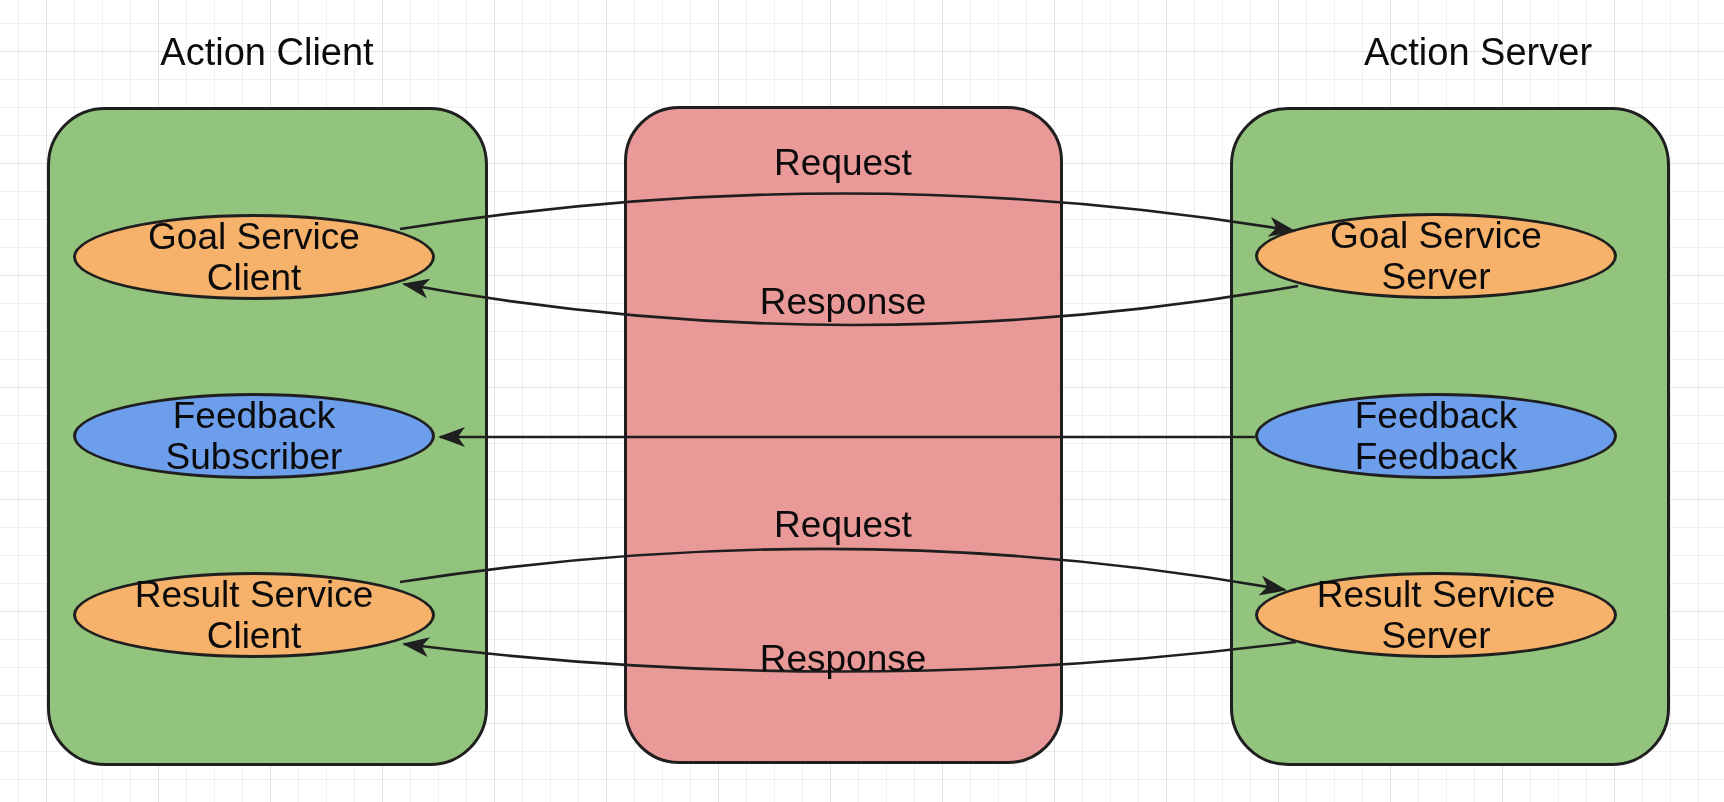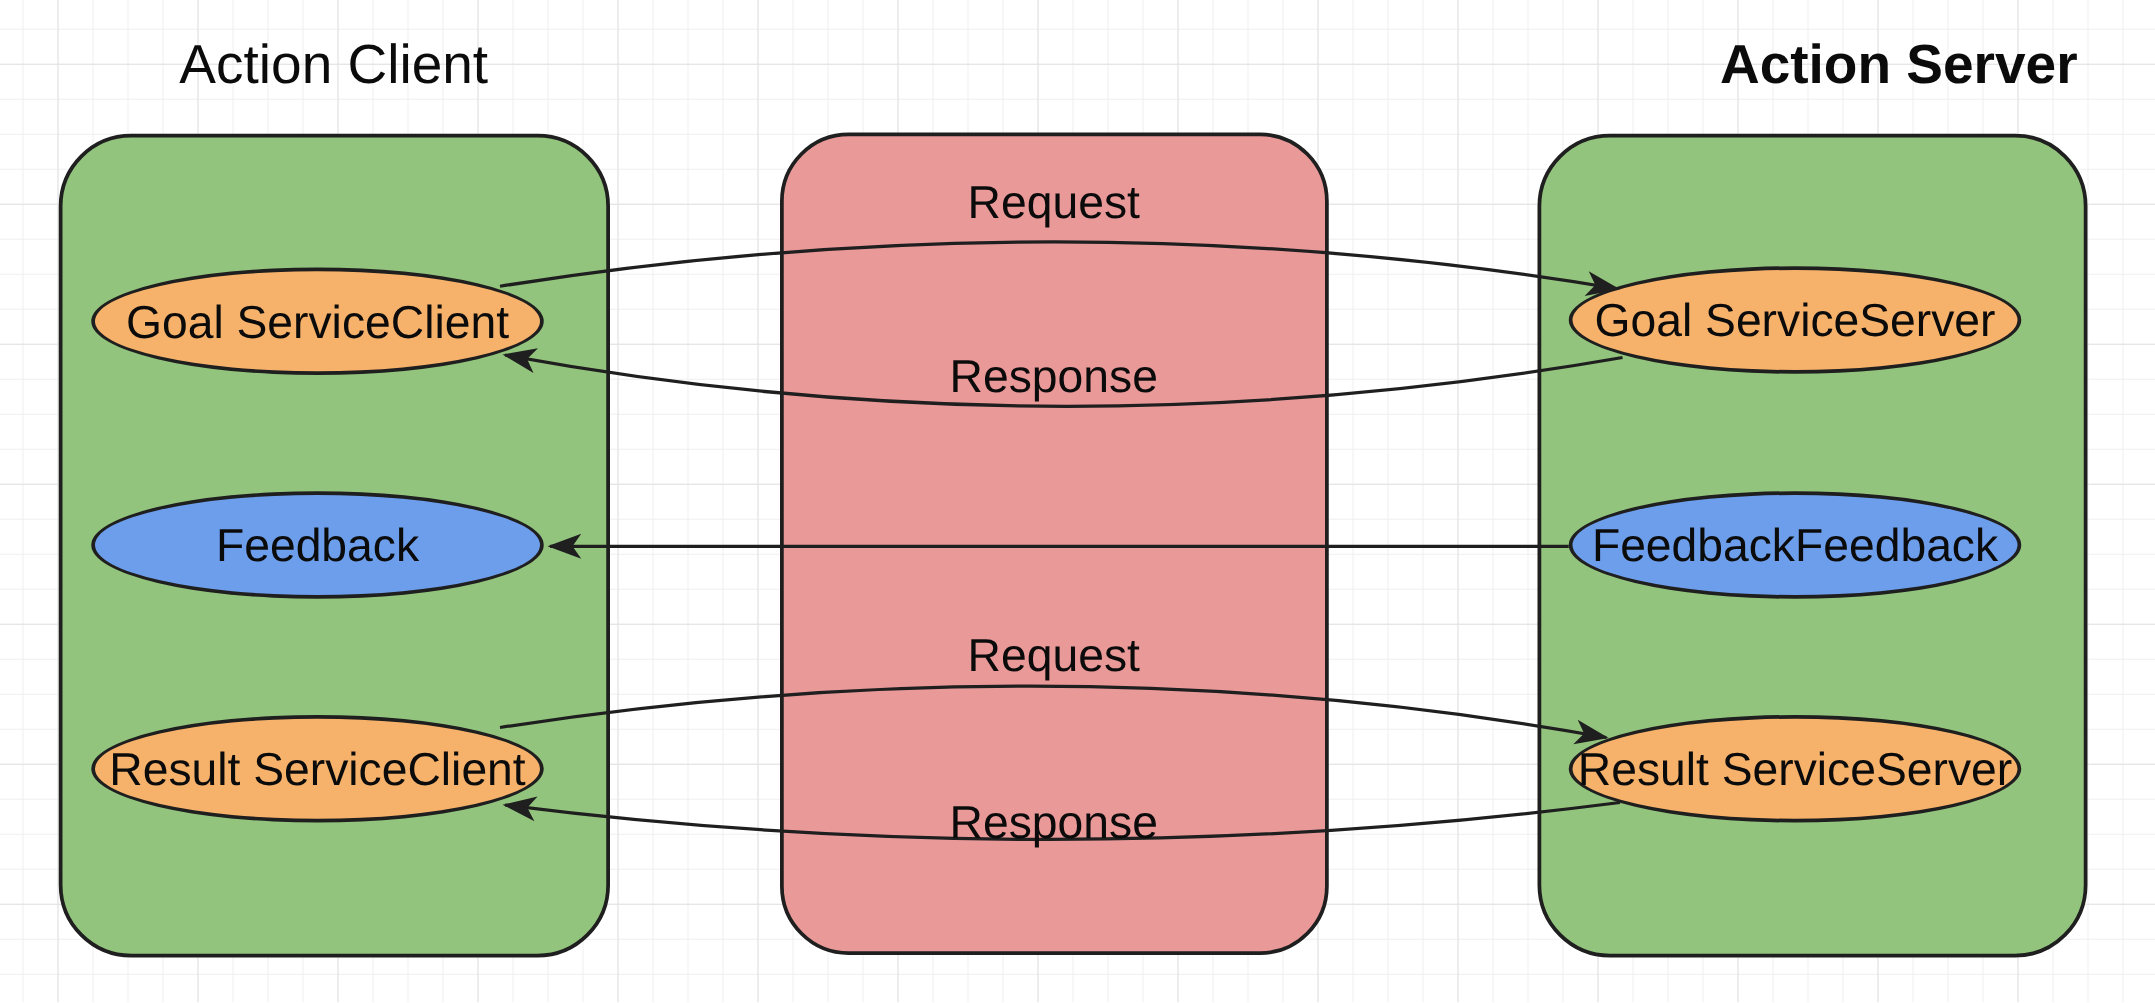--- a/index.html
+++ b/index.html
@@ -34,34 +34,35 @@
     background:var(--transport-fill,#EA9999);
     border:3px solid var(--stroke,#1f1f1f);
     border-radius:55px;
     box-sizing:border-box;
     z-index:1;
   }
   .group-title{
     position:absolute;
     top:52px;
     transform:translate(-50%,-50%);
-    font-size:44px;
+    font-size:38px;
     line-height:1;
     white-space:nowrap;
     z-index:2;
   }
   .group-title.client{left:267px;}
-  .group-title.server{left:1519px;font-weight:bold;}
+  .group-title.server{left:1478px;}
   .node{
     position:absolute;
     width:362px;height:86px;
     border:3px solid var(--stroke,#1f1f1f);
     border-radius:50%;
     box-sizing:border-box;
     display:flex;
+    flex-direction:column;
     align-items:center;
     justify-content:center;
     text-align:center;
     font-size:37px;
     line-height:41px;
     z-index:2;
   }
   .node.service{background:var(--service-fill,#F6B26B);}
   .node.topic{background:var(--topic-fill,#6D9EEB);}
   .node.goal-client{left:73px;top:214px;}
@@ -105,20 +106,21 @@
   <div class="group left"></div>
   <div class="group right"></div>
   <div class="transport"></div>
 
   <div class="node service goal-client">
     <span>Goal Service</span>
     <span>Client</span>
   </div>
   <div class="node topic feedback-sub">
     <span>Feedback</span>
+    <span>Subscriber</span>
   </div>
   <div class="node service result-client">
     <span>Result Service</span>
     <span>Client</span>
   </div>
 
   <div class="node service goal-server">
     <span>Goal Service</span>
     <span>Server</span>
   </div>

